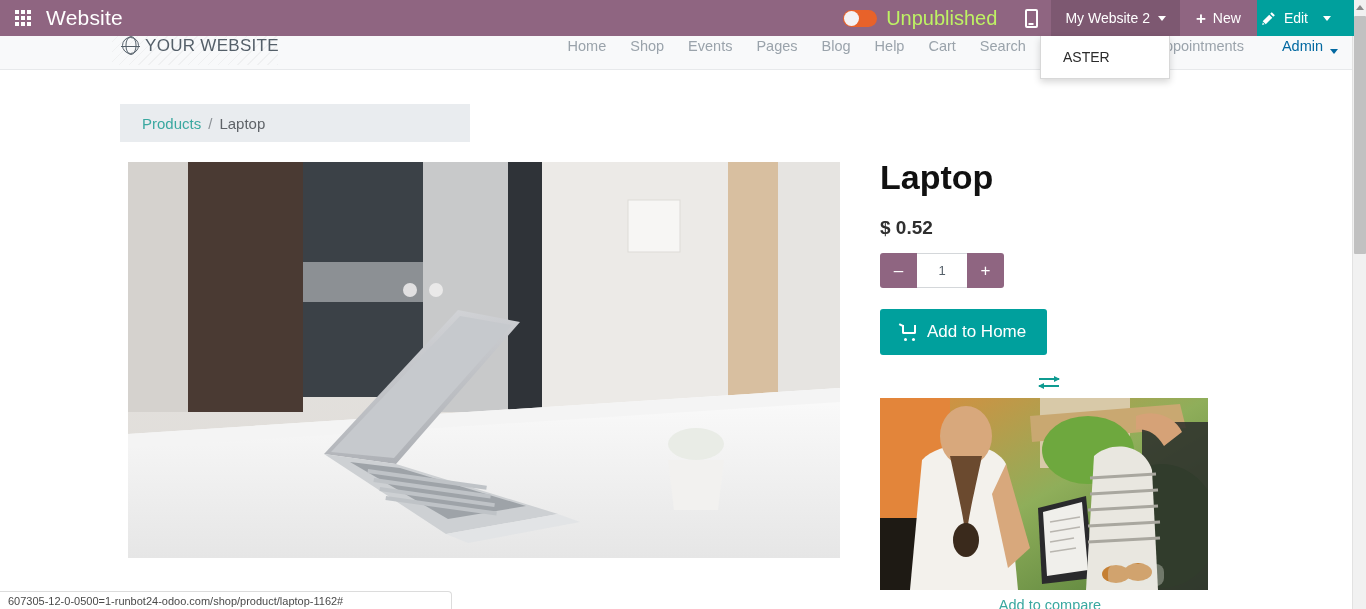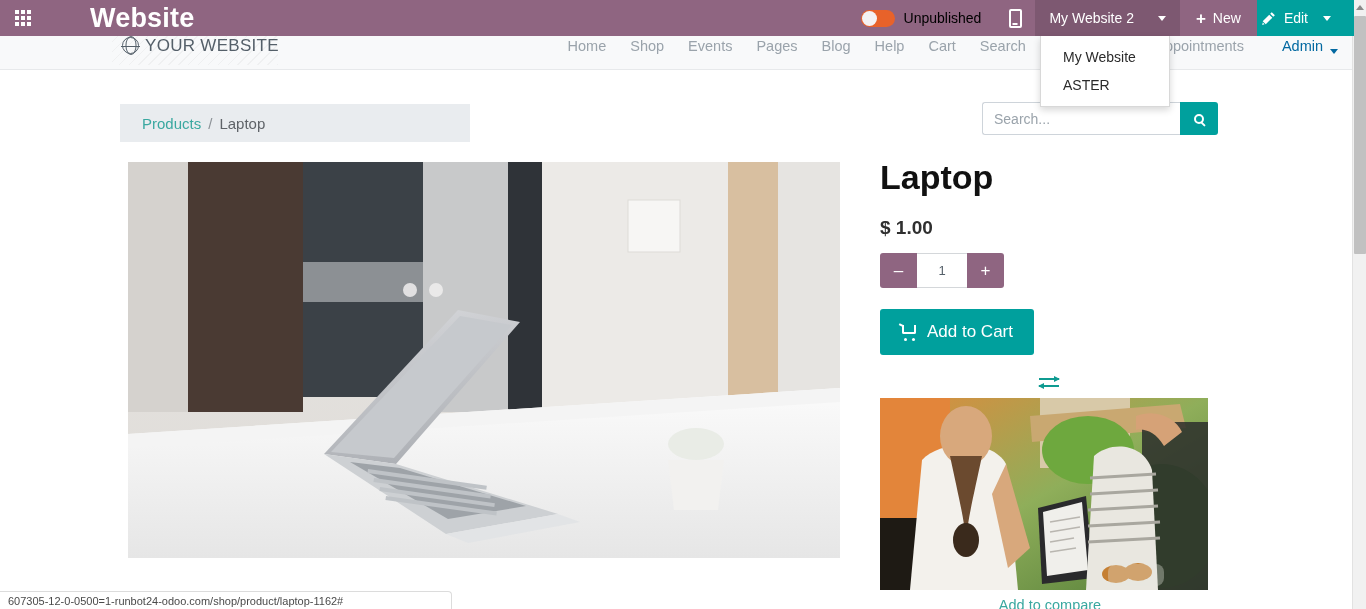--- a/index.html
+++ b/index.html
@@ -19,22 +19,22 @@
     color: #ffffff; z-index: 50;
   }
   .apps-grid {
     width: 46px; display: flex; align-items: center; justify-content: center;
     cursor: pointer;
   }
   .grid-dots { display: grid; grid-template-columns: repeat(3, 4px); gap: 2px; }
   .grid-dots i { display:block; width: 4px; height: 4px; background: #fff; }
   .brand {
     display: flex; align-items: center;
-    font-size: 27px; font-weight: bold; letter-spacing: .2px;
-    padding-right: 22px; cursor: pointer; margin-left: 44px;
+    font-size: 21px; font-weight: normal; letter-spacing: .2px;
+    padding-right: 22px; cursor: pointer;
   }
   .tb-menu { display: flex; align-items: center; }
   .tb-menu a {
     color: #f1e7ee; text-decoration: none; font-size: 13.5px;
     padding: 0 14px; line-height: 36px; cursor: pointer;
   }
   .tb-spacer { flex: 1; }
   .tb-right { display: flex; align-items: stretch; }
   .publish-toggle {
     display: flex; align-items: center; gap: 9px;
@@ -42,35 +42,35 @@
   }
   .switch {
     width: 34px; height: 17px; border-radius: 9px;
     background: #e8622a; position: relative; flex: 0 0 auto;
   }
   .switch::after {
     content: ""; position: absolute; left: 1px; top: 1px;
     width: 15px; height: 15px; border-radius: 50%;
     background: #f4f2f3;
   }
-  .publish-label { font-size: 14px; color: #000000; white-space: nowrap; }
+  .publish-label { font-size: 20px; color: #bef264; white-space: nowrap; }
   .mobile-btn {
     width: 40px; display: flex; align-items: center; justify-content: center;
     cursor: pointer;
   }
   .phone-ico {
     width: 13px; height: 19px; border: 2px solid #fff; border-radius: 2px;
     position: relative;
   }
   .phone-ico::after {
     content: ""; position: absolute; left: 50%; transform: translateX(-50%);
     bottom: 1px; width: 5px; height: 1.5px; background: #fff;
   }
   .site-select {
-    display: flex; align-items: center; gap: 24px;
+    display: flex; align-items: center; gap: 8px;
     padding: 0 14px; background: #7d5871; cursor: pointer;
     font-size: 14px;
   }
   .new-btn {
     display: flex; align-items: center; gap: 7px;
     padding: 0 16px; cursor: pointer; font-size: 14px;
   }
   .plus-ico { font-size: 17px; font-weight: bold; line-height: 1; }
   .edit-btn {
     display: flex; align-items: center; gap: 8px;
@@ -334,21 +334,20 @@
       </svg>
       <span>Edit</span>
       <span class="edit-caret-sep">
         <span class="caret"></span>
       </span>
     </div>
   </div>
 </div>
 
 <div class="site-dropdown">
-  <div>My Website</div>
   <div>ASTER</div>
 </div>
 
 <div class="site-header">
   <div class="logo-wrap">
     <div class="logo-hatch"></div>
     <div class="globe"></div>
     <div class="logo-text">YOUR WEBSITE</div>
   </div>
   <div class="nav-links">
@@ -370,26 +369,20 @@
 </div>
 
 <div class="page">
 
   <div class="breadcrumb-bar">
     <a class="bc-link">Products</a>
     <span class="bc-sep">/</span>
     <span class="bc-cur">Laptop</span>
   </div>
 
-  <div class="search-wrap">
-    <input class="search-input" type="text" placeholder="Search..." style="">
-    <button class="search-btn">
-      <span class="mag"></span>
-    </button>
-  </div>
 
   <div class="prod-image">
     <svg viewBox="0 0 712 396" preserveAspectRatio="xMidYMid slice">
       <defs>
         <linearGradient id="wallg" x1="0" y1="0" x2="0" y2="1">
           <stop offset="0" stop-color="#e8e6e3"></stop>
             <stop offset="1" stop-color="#dedbd7"></stop>
         </linearGradient>
         <linearGradient id="woodg" x1="0" y1="0" x2="1" y2="0">
           <stop offset="0" stop-color="#c9a883"></stop>
@@ -444,33 +437,33 @@
       <circle cx="780" cy="252" r="58" fill="#f1f0ee" opacity=".55" stroke="#d9d7d4" stroke-width="2"></circle>
       <path d="M742 300 L818 300 L806 344 L754 344 Z" fill="#c9a883" opacity=".75"></path>
 
       <path d="M540 298 L596 298 L590 348 L546 348 Z" fill="#f2f1ef"></path>
       <ellipse cx="568" cy="282" rx="28" ry="16" fill="#e9ece6"></ellipse>
     </svg>
   </div>
 
   <div class="prod-col">
     <div class="prod-title">Laptop</div>
-    <div class="prod-price">$ 1.00</div>
+    <div class="prod-price">$ 0.52</div>
 
     <div class="qty-row">
       <button class="qty-btn">–</button>
       <input class="qty-input" type="text" value="1" style="">
       <button class="qty-btn">+</button>
     </div>
 
     <button class="cart-btn">
       <span class="cart-ico">
           <span></span>
         </span>
-      <span>Add to Cart</span>
+      <span>Add to Home</span>
     </button>
 
     <div class="compare-ico">
       <i></i>
         <i></i>
     </div>
 
     <div class="compare-thumb">
       <svg viewBox="0 0 328 192" preserveAspectRatio="xMidYMid slice">
         <defs>

